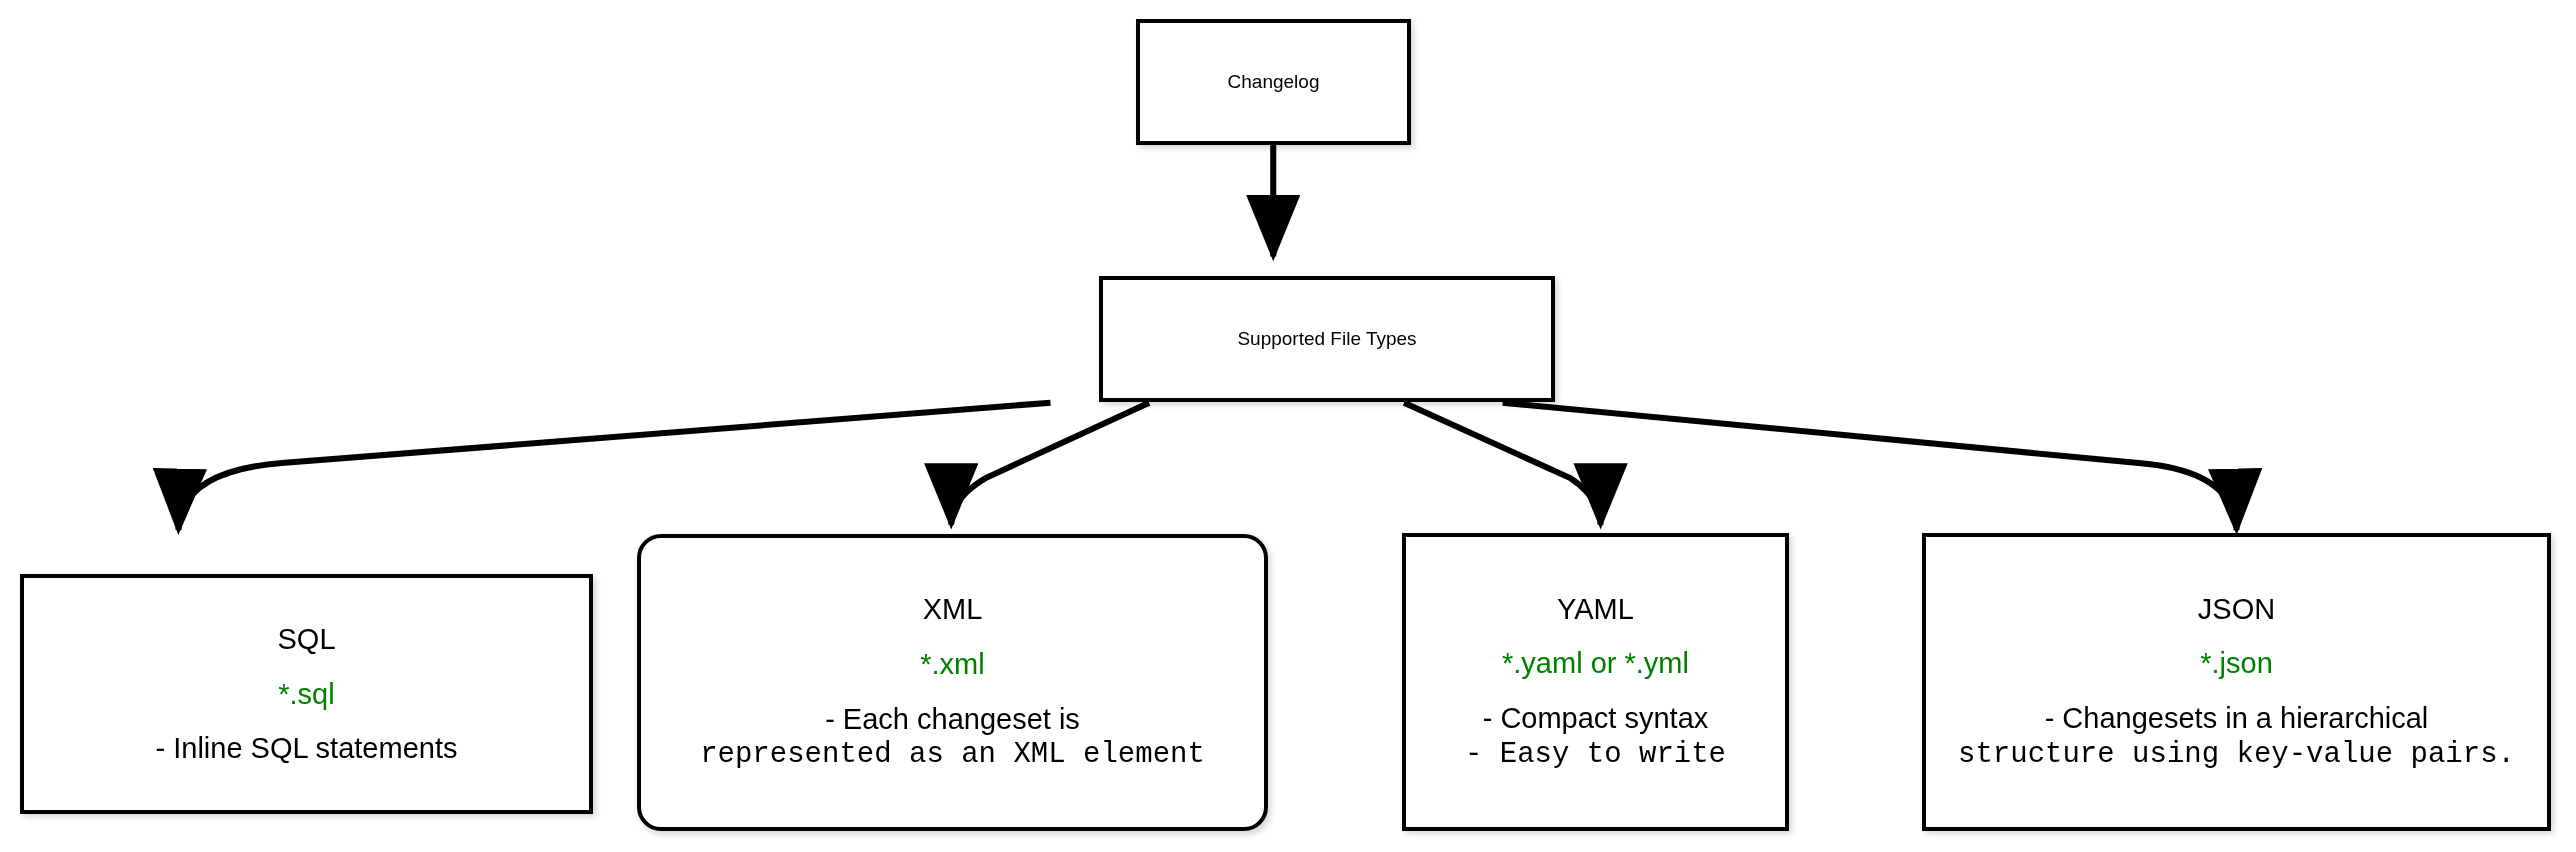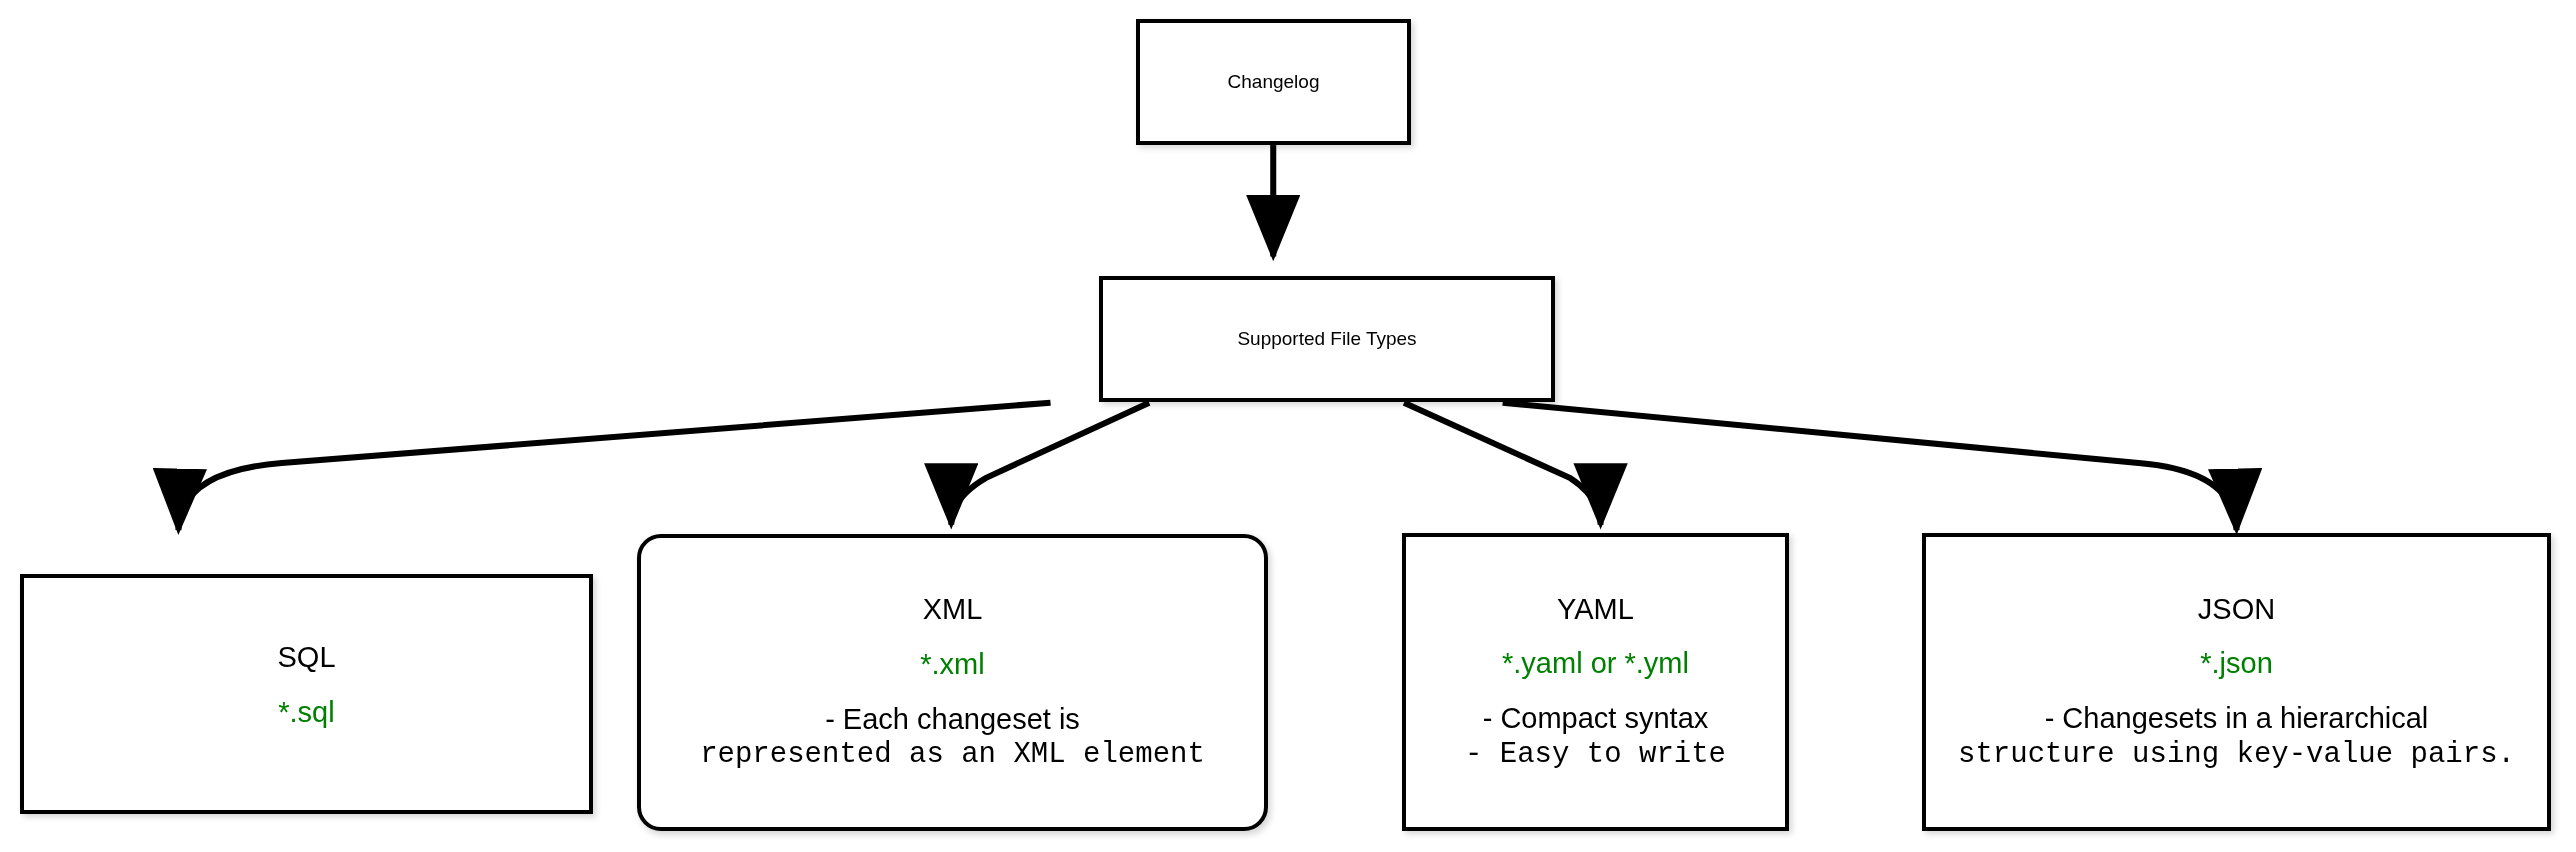--- a/index.html
+++ b/index.html
@@ -117,20 +117,23 @@
     <span class="line">Changelog</span>
   </div>
 
   <div class="node node-simple" id="node-supported">
     <span class="line">Supported File Types</span>
   </div>
 
   <div class="node node-leaf" id="node-sql">
     <span class="line title">SQL</span>
     <span class="line ext">*.sql</span>
+    <span class="desc">
+      <span class="line">- Inline SQL statements</span>
+    </span>
   </div>
 
   <div class="node node-leaf" id="node-xml">
     <span class="line title">XML</span>
     <span class="line ext">*.xml</span>
     <span class="desc">
       <span class="line">- Each changeset is</span>
       <span class="line">represented as an XML element</span>
     </span>
   </div>

